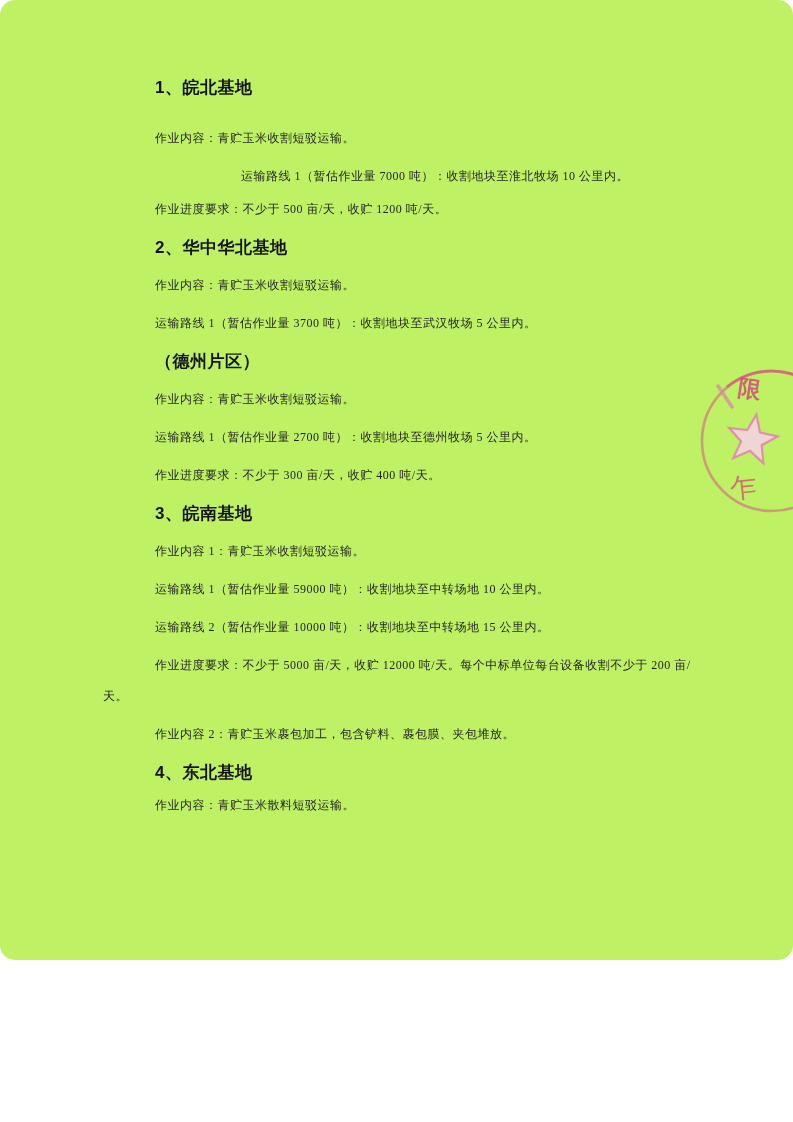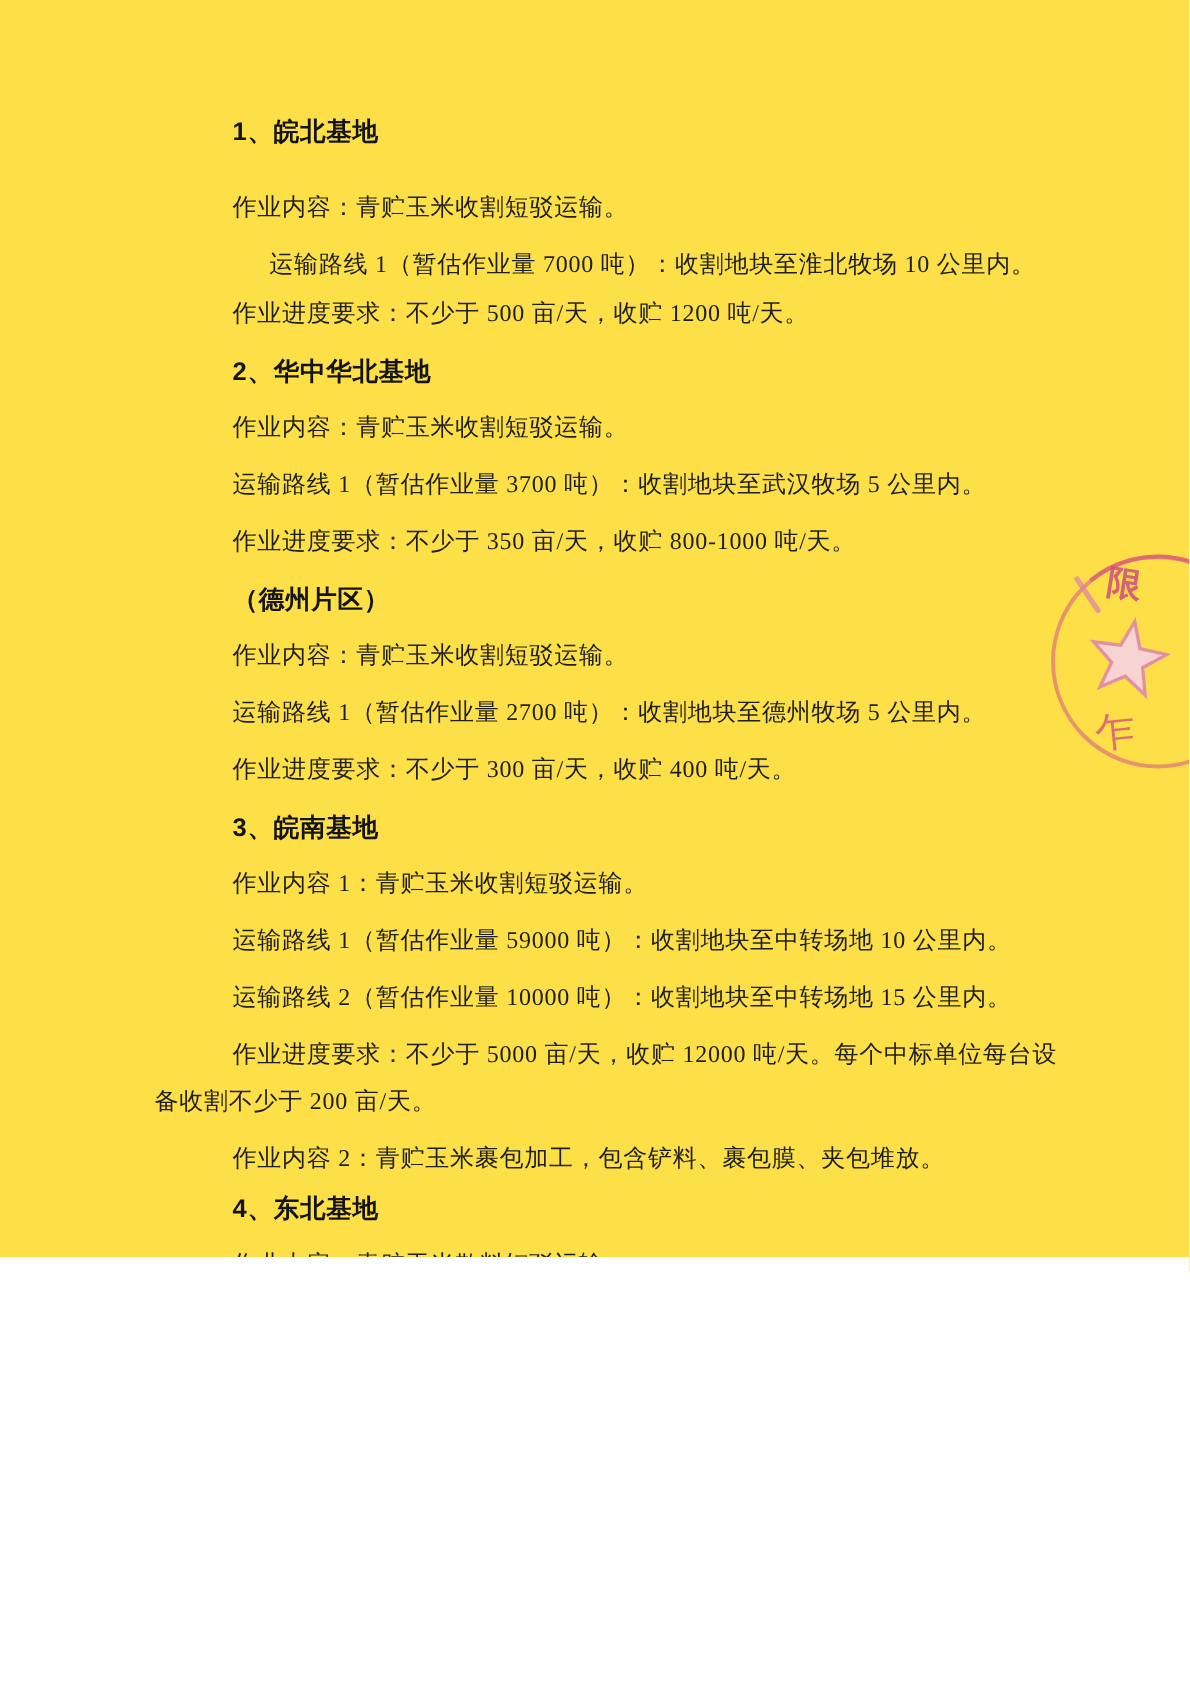--- a/index.html
+++ b/index.html
@@ -1,31 +1,32 @@
 <!DOCTYPE html>
 <html><head>
 <meta charset="utf-8">
 <style>
   html,body { margin:0; padding:0; background:#ffffff; }
   .page {
     position:relative;
-    width:793px; height:838px;
-    background:#fde047;
+    width:793px; height:960px;
+    background:#bef264;
     overflow:hidden;
     font-family:"Liberation Serif", serif;
+    border-radius:15px;
   }
   .content {
     position:absolute;
     left:103px; top:72px;
     width:612px;
     color:#1f1f1f;
   }
   .content p {
     margin:0 0 7px 0;
-    font-size:16px;
+    font-size:12px;
     line-height:31px;
     text-indent:52px;
     letter-spacing:0.5px;
     word-break:break-all;
   }
   .content p.h {
     font-family:"Liberation Sans", sans-serif;
     font-weight:bold;
     color:#141414;
     font-size:17px;
@@ -78,21 +79,20 @@
 <div class="page">
 
   <div class="content">
     <p class="h">1、皖北基地</p>
     <p class="b">作业内容：青贮玉米收割短驳运输。</p>
     <p class="b">运输路线 1（暂估作业量 7000 吨）：收割地块至淮北牧场 10 公里内。</p>
     <p class="b">作业进度要求：不少于 500 亩/天，收贮 1200 吨/天。</p>
     <p class="h">2、华中华北基地</p>
     <p class="b">作业内容：青贮玉米收割短驳运输。</p>
     <p class="b">运输路线 1（暂估作业量 3700 吨）：收割地块至武汉牧场 5 公里内。</p>
-    <p class="b">作业进度要求：不少于 350 亩/天，收贮 800-1000 吨/天。</p>
     <p class="h">（德州片区）</p>
     <p class="b">作业内容：青贮玉米收割短驳运输。</p>
     <p class="b">运输路线 1（暂估作业量 2700 吨）：收割地块至德州牧场 5 公里内。</p>
     <p class="b">作业进度要求：不少于 300 亩/天，收贮 400 吨/天。</p>
     <p class="h">3、皖南基地</p>
     <p class="b">作业内容 1：青贮玉米收割短驳运输。</p>
     <p class="b">运输路线 1（暂估作业量 59000 吨）：收割地块至中转场地 10 公里内。</p>
     <p class="b">运输路线 2（暂估作业量 10000 吨）：收割地块至中转场地 15 公里内。</p>
     <p class="b">作业进度要求：不少于 5000 亩/天，收贮 12000 吨/天。每个中标单位每台设备收割不少于 200 亩/天。</p>
     <p class="b">作业内容 2：青贮玉米裹包加工，包含铲料、裹包膜、夹包堆放。</p>

